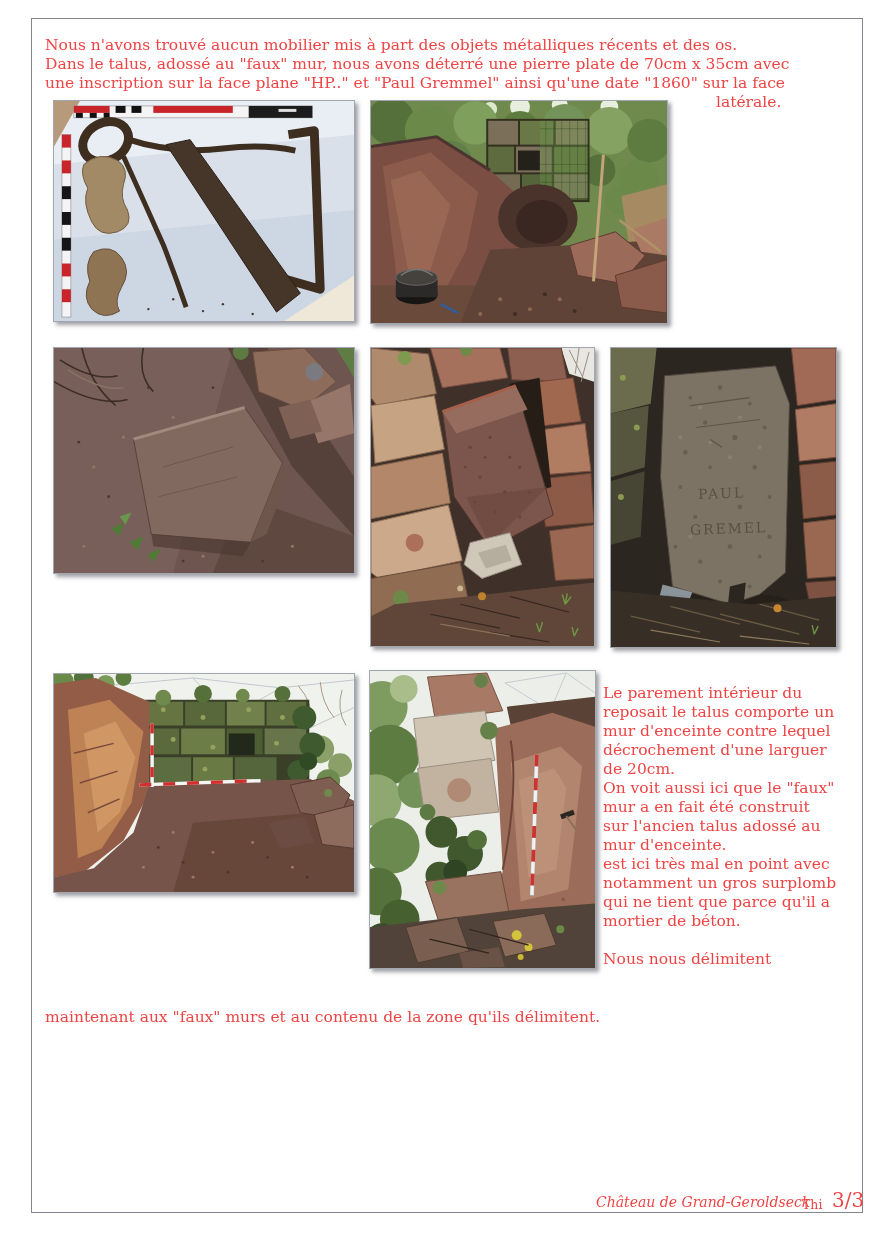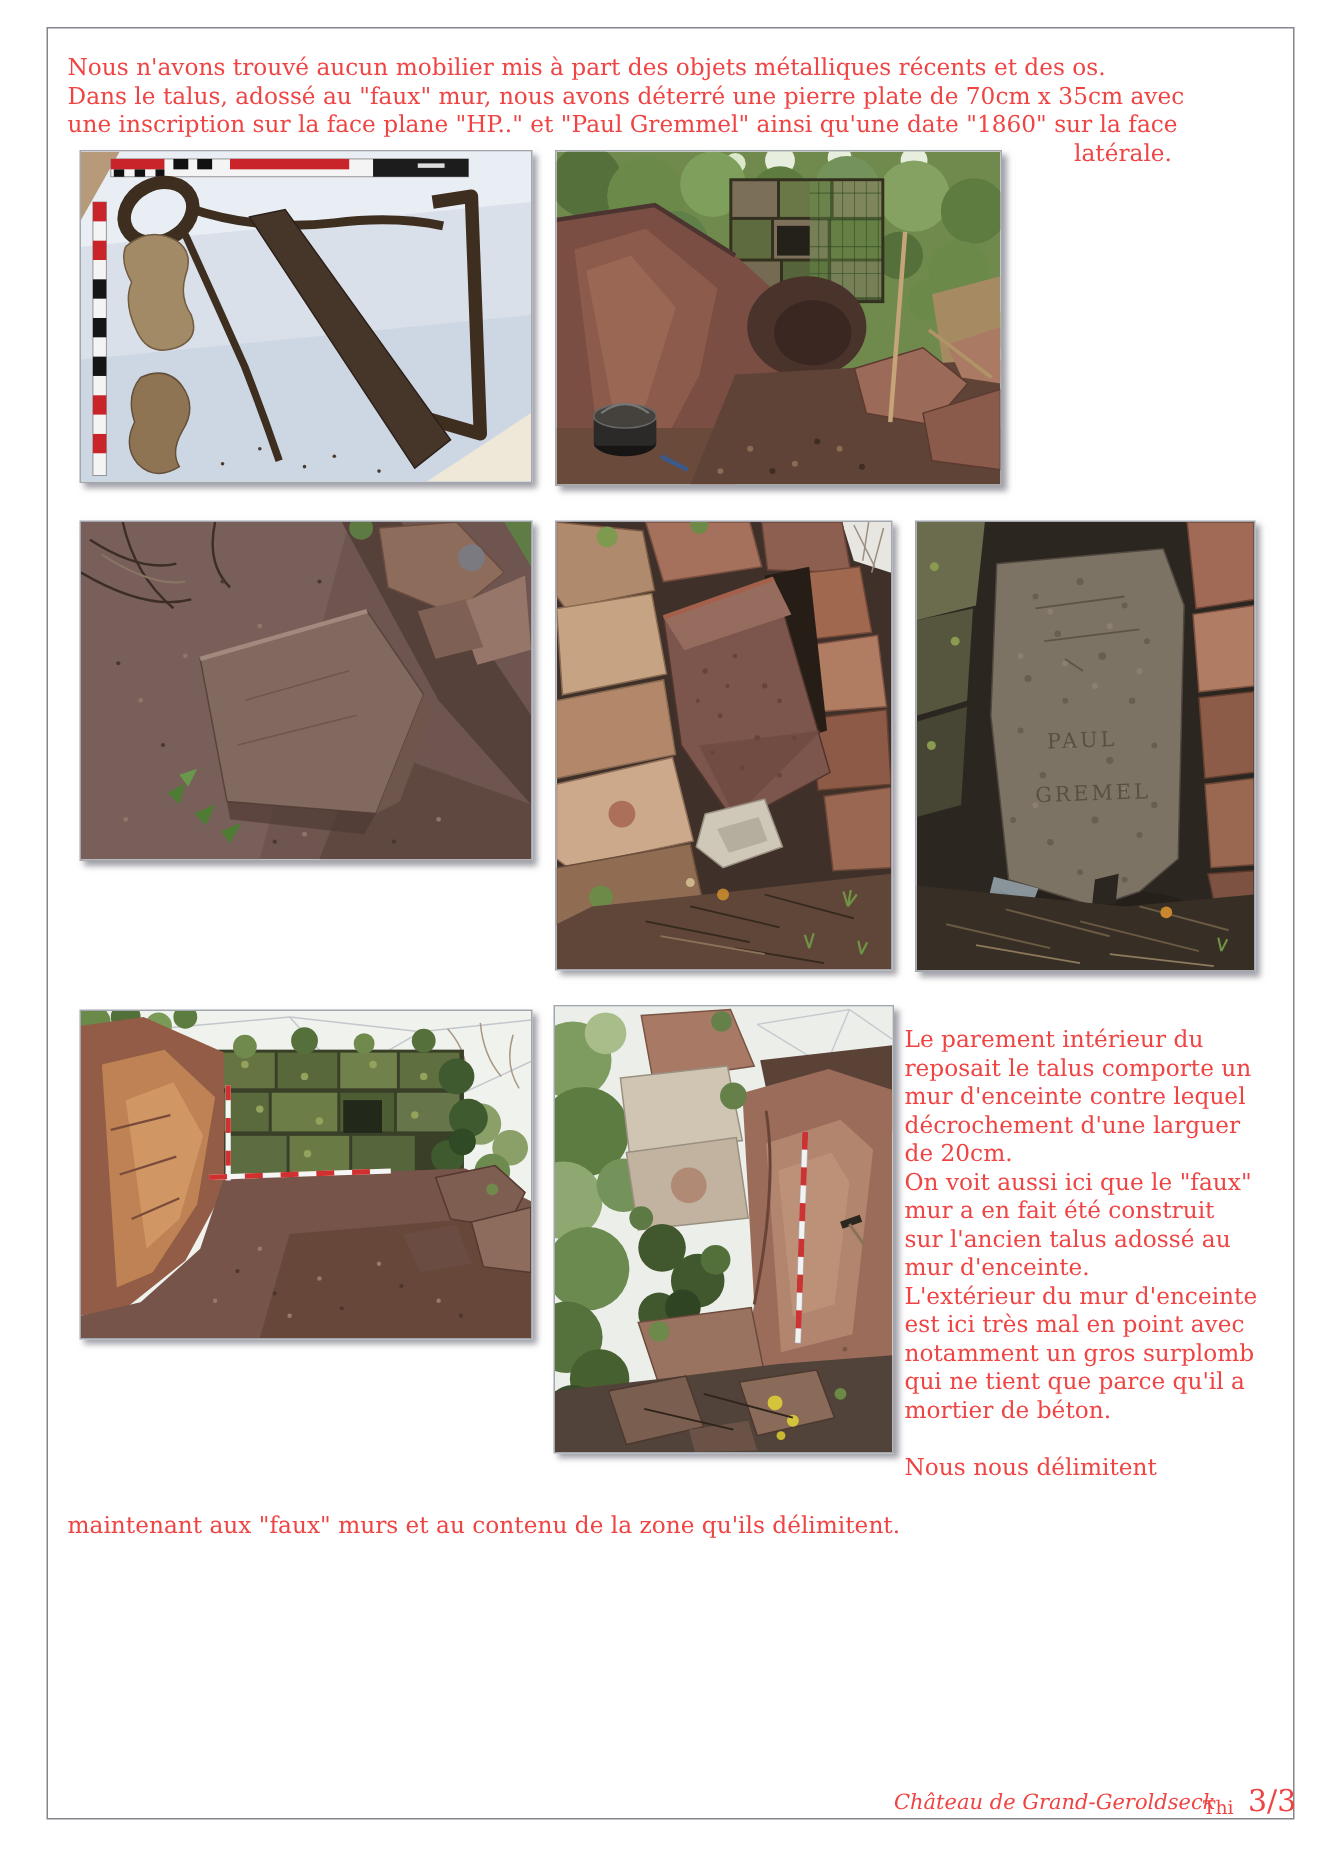--- a/index.html
+++ b/index.html
@@ -551,21 +551,20 @@
   <div class="txt sidecol">
       <div class="tline">Le parement intérieur du</div>
       <div class="tline">reposait le talus comporte un</div>
       <div class="tline">mur d'enceinte contre lequel</div>
       <div class="tline">décrochement d'une larguer</div>
       <div class="tline">de 20cm.</div>
       <div class="tline">On voit aussi ici que le "faux"</div>
       <div class="tline">mur a en fait été construit</div>
       <div class="tline">sur l'ancien talus adossé au</div>
       <div class="tline">mur d'enceinte.</div>
-      <div class="tline">L'extérieur du mur d'enceinte</div>
       <div class="tline">est ici très mal en point avec</div>
       <div class="tline">notamment un gros surplomb</div>
       <div class="tline">qui ne tient que parce qu'il a</div>
       <div class="tline">mortier de béton.</div>
       <div class="tline">&nbsp;</div>
       <div class="tline">Nous nous délimitent</div>
     </div>
   <div class="txt closing">maintenant aux "faux" murs et au contenu de la zone qu'ils délimitent.</div>
 
   <div class="footer-title">Château de Grand-Geroldseck</div>

